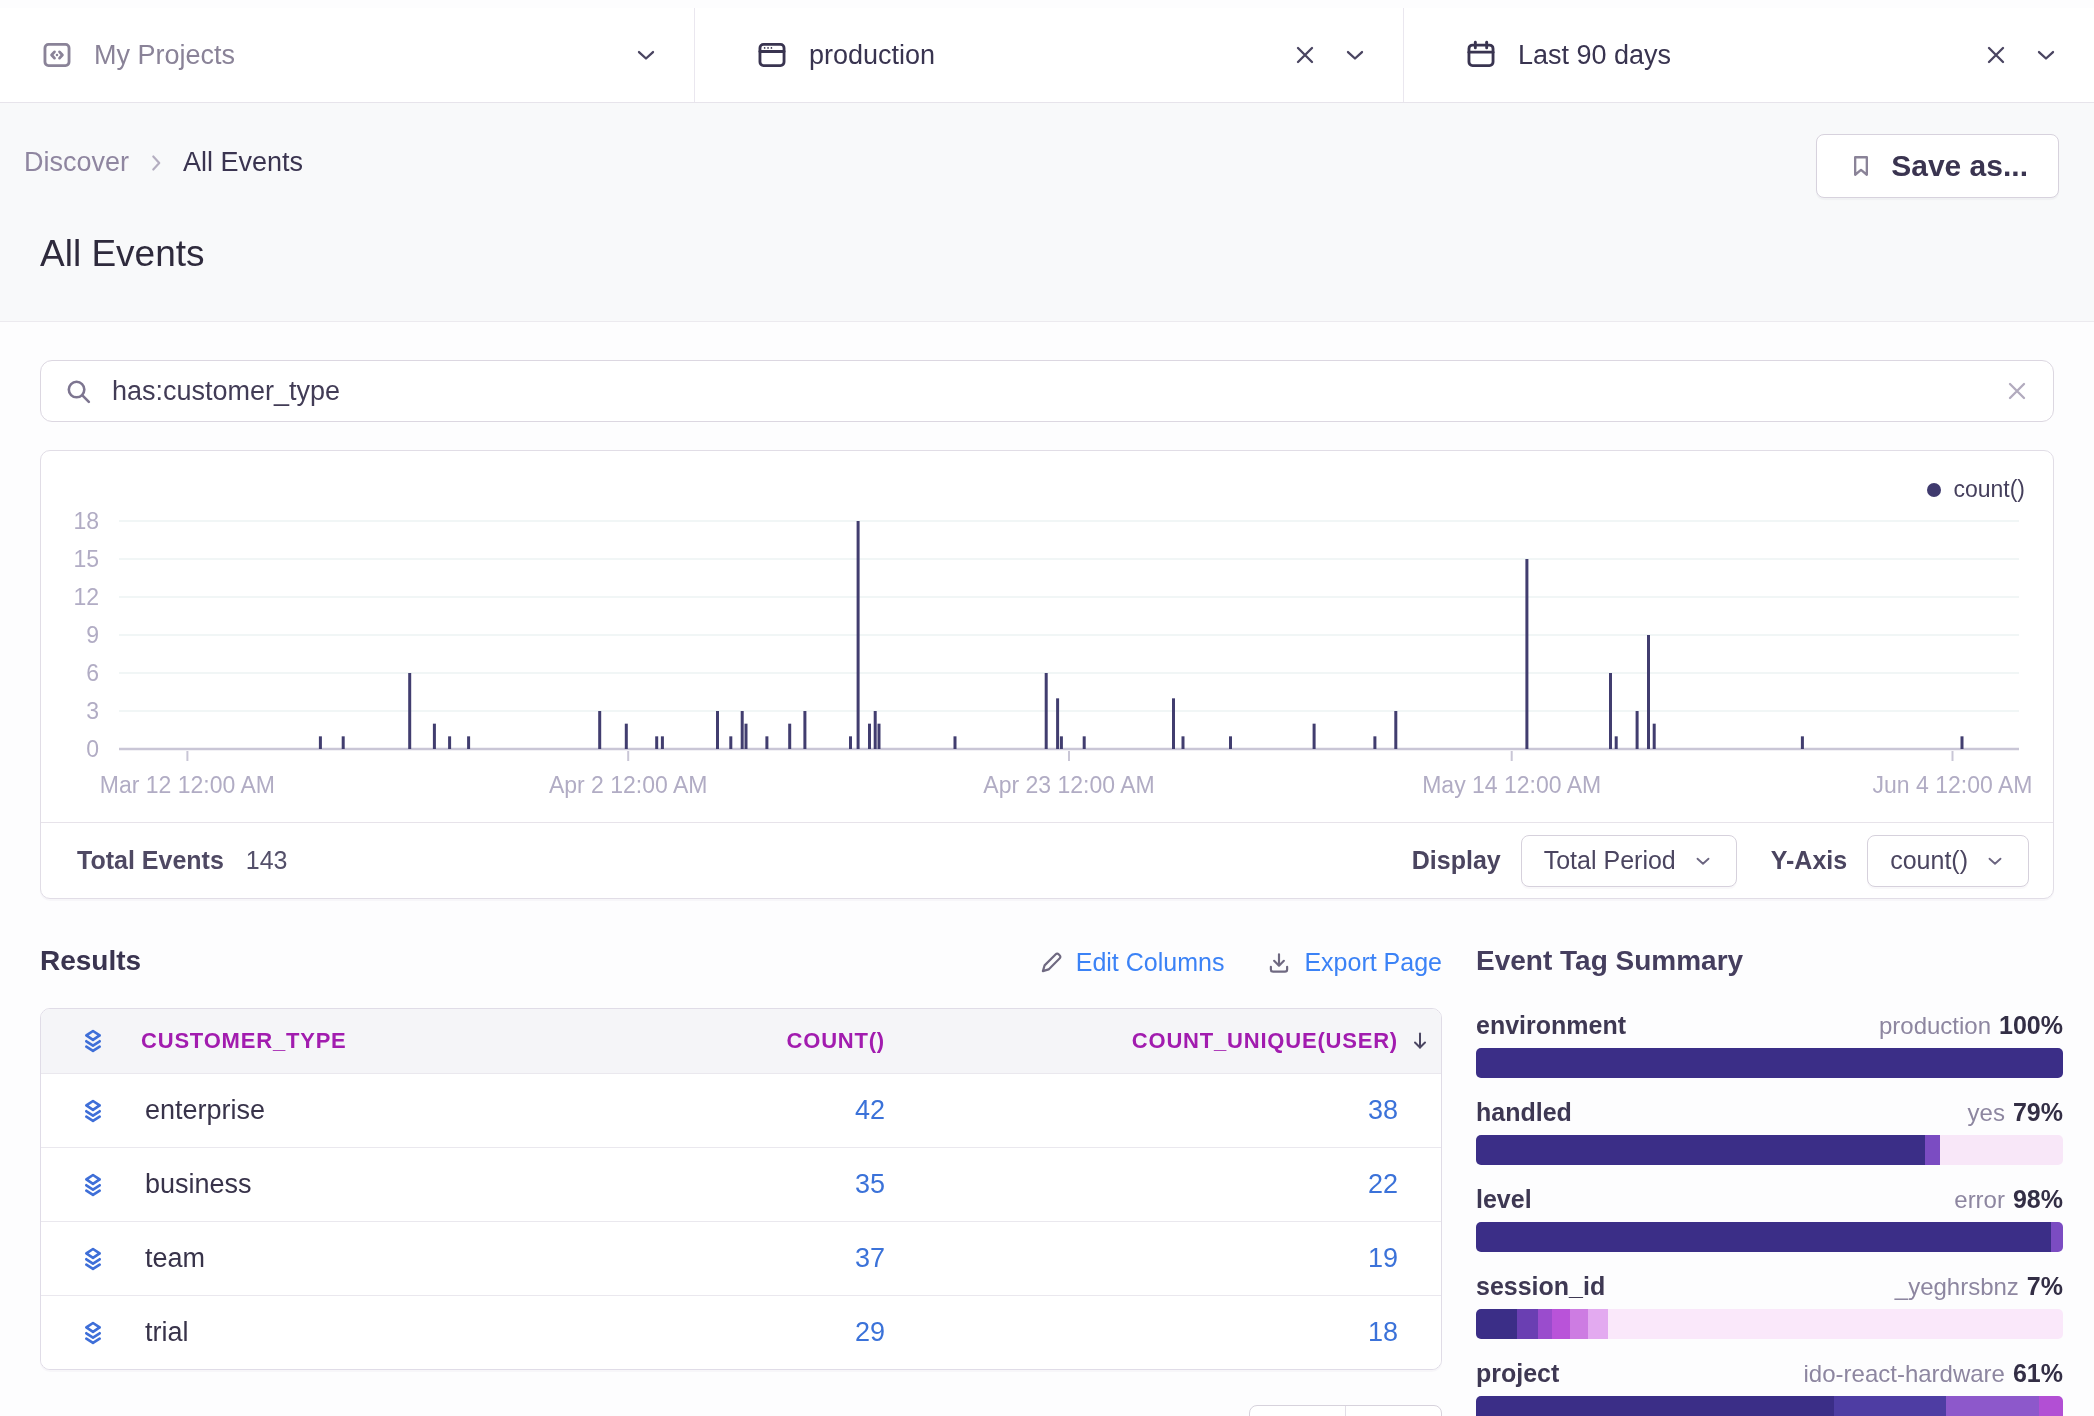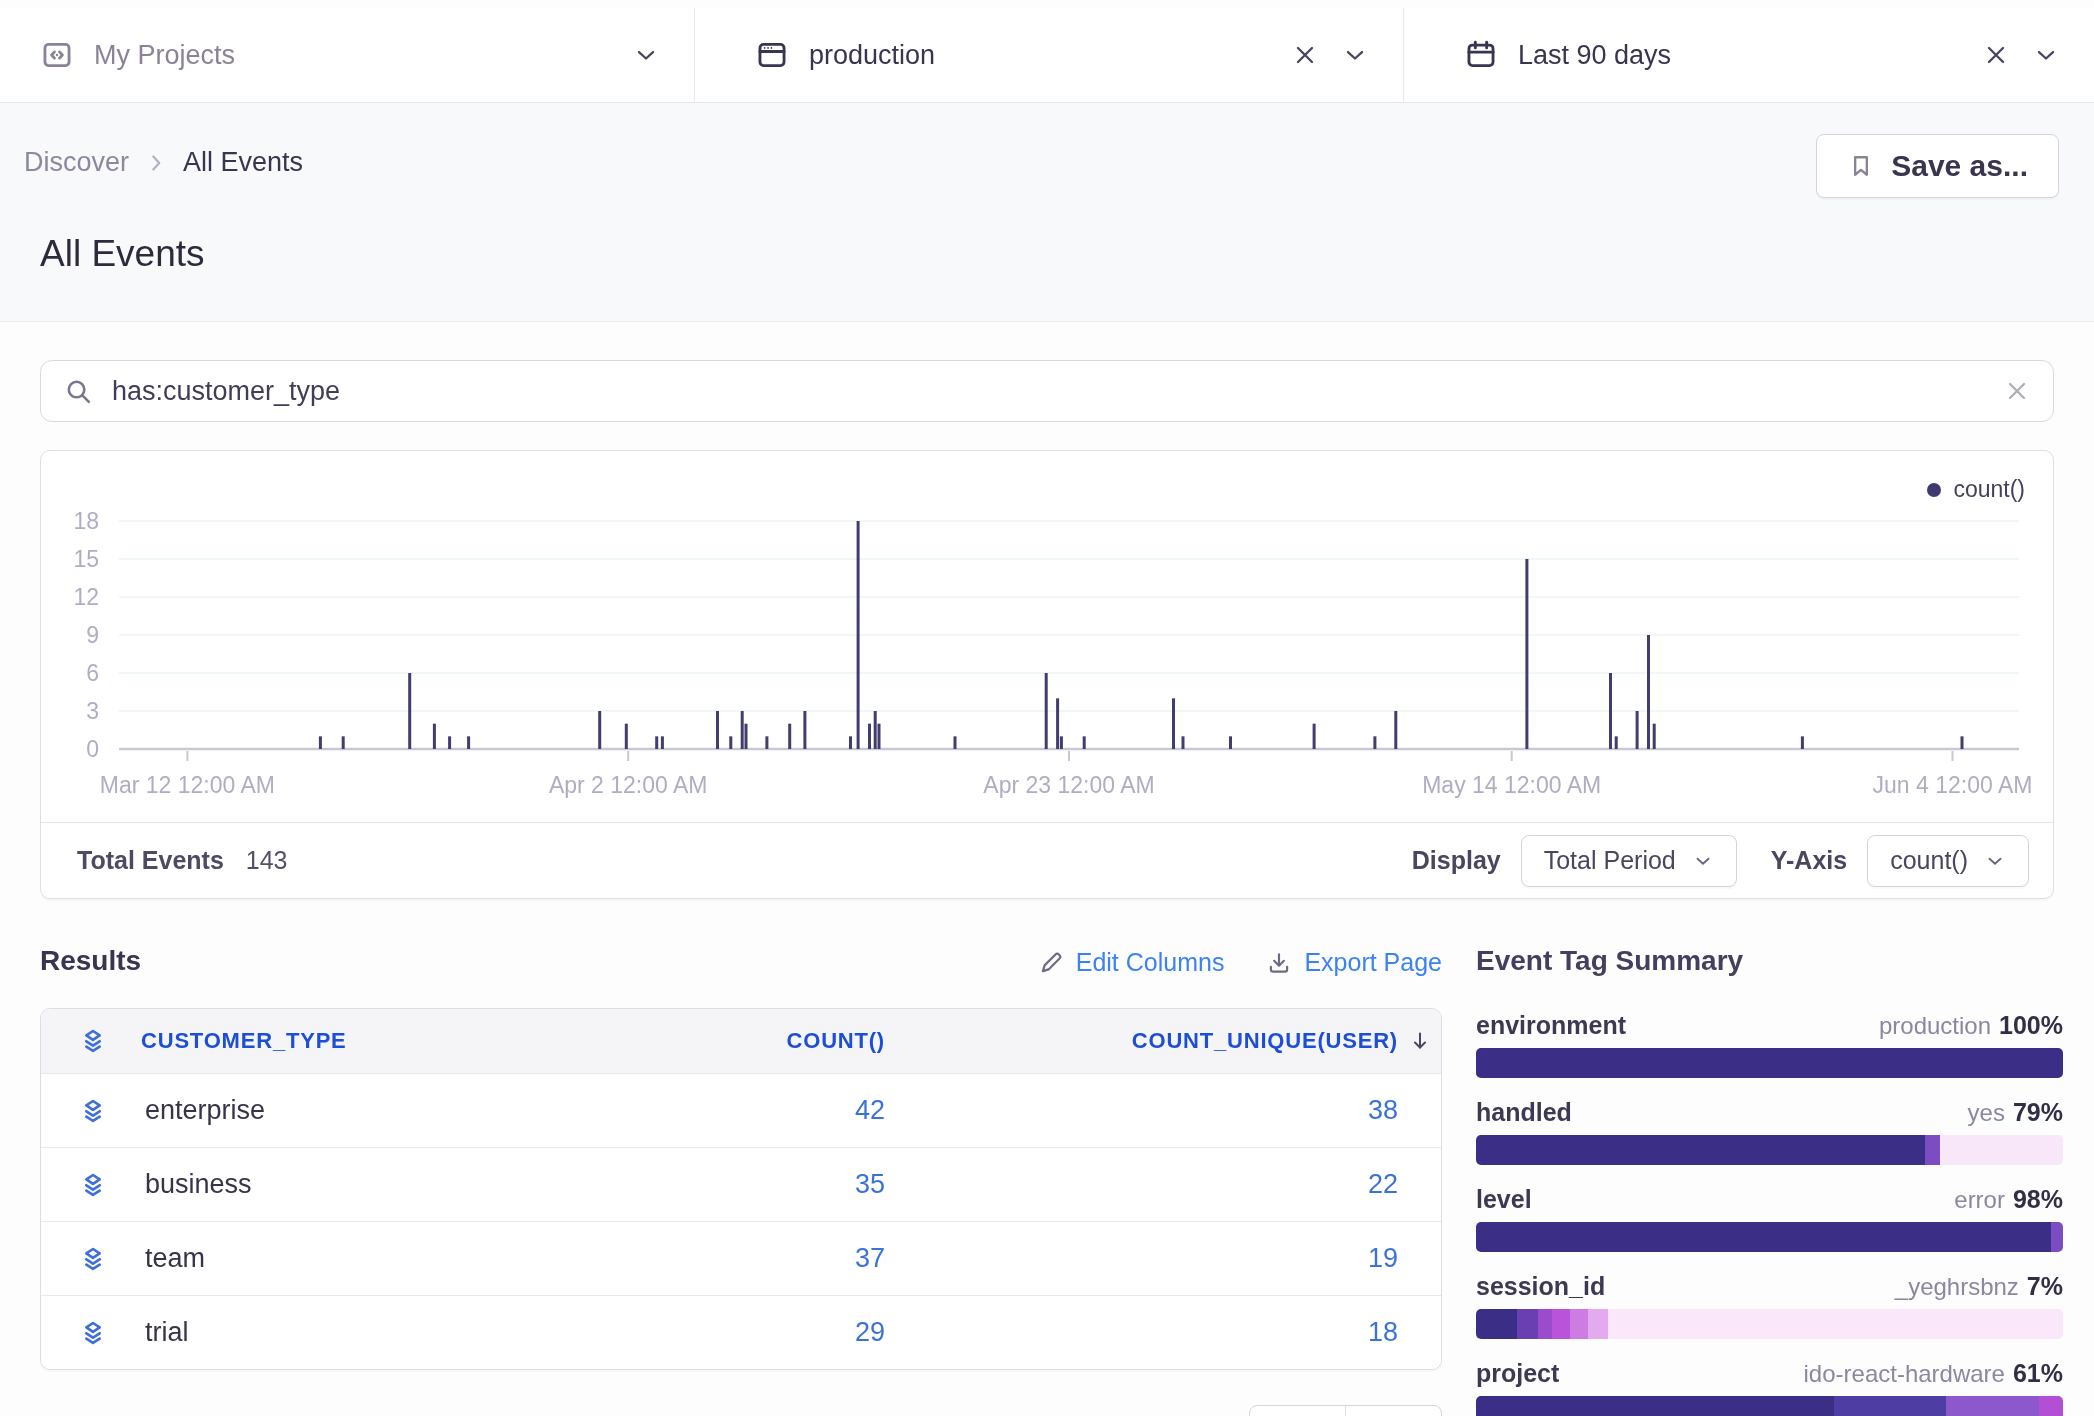--- a/index.html
+++ b/index.html
@@ -72,21 +72,21 @@
   .table-card { position:absolute; left:40px; top:1008px; width:1402px; background:#fff;
                 border:1.5px solid #e0dce7; border-radius:10px; overflow:hidden;
                 box-shadow:0 2px 1px rgba(50,40,80,.03); }
   .trow { display:grid; grid-template-columns:100px 488px 256px 555px; align-items:center; height:74px;
           border-top:1px solid #eae8ee; background:#fff; }
   .trow.thead { height:64px; background:#f5f5f8; border-top:0; }
   .cell-icon { padding-left:36px; display:flex; align-items:center; }
   .cell-icon svg { width:32px; height:32px; }
   .thead .cell-icon { color:#4b4662; }
   .trow .cell-icon { color:#3f6fd8; }
-  .th { font-size:22px; font-weight:bold; letter-spacing:.8px; color:#1d4ed8; }
+  .th { font-size:22px; font-weight:bold; letter-spacing:.8px; color:#a21caf; }
   .th-right { display:flex; align-items:center; justify-content:flex-end; padding-right:8px; gap:10px; }
   .th-count { justify-self:end; }
   .cell-name { font-size:27px; color:#38334a; padding-left:4px; }
   .cell-num { font-size:27px; color:#3b72d9; text-align:right; cursor:pointer; }
   .cell-num.last { padding-right:42px; }
   .sort-ico { width:24px; height:24px; color:#4b4662; }
 
   
   .pagination { position:absolute; left:1249px; top:1405px; width:193px; height:46px; background:#fff;
                 border:1.5px solid #d7d2dc; border-radius:8px; display:flex; overflow:hidden; }

